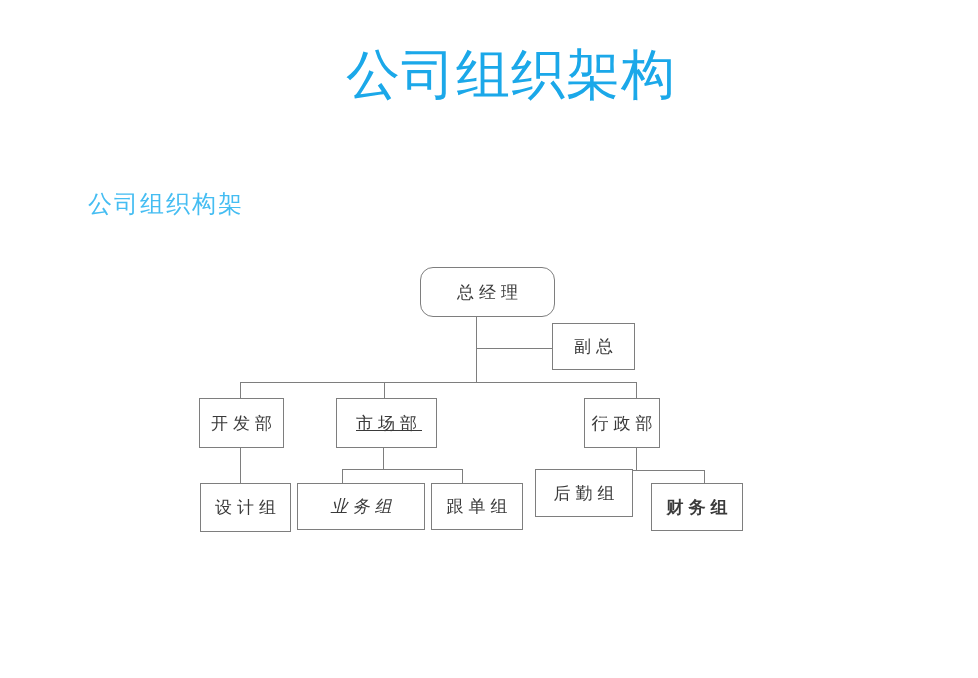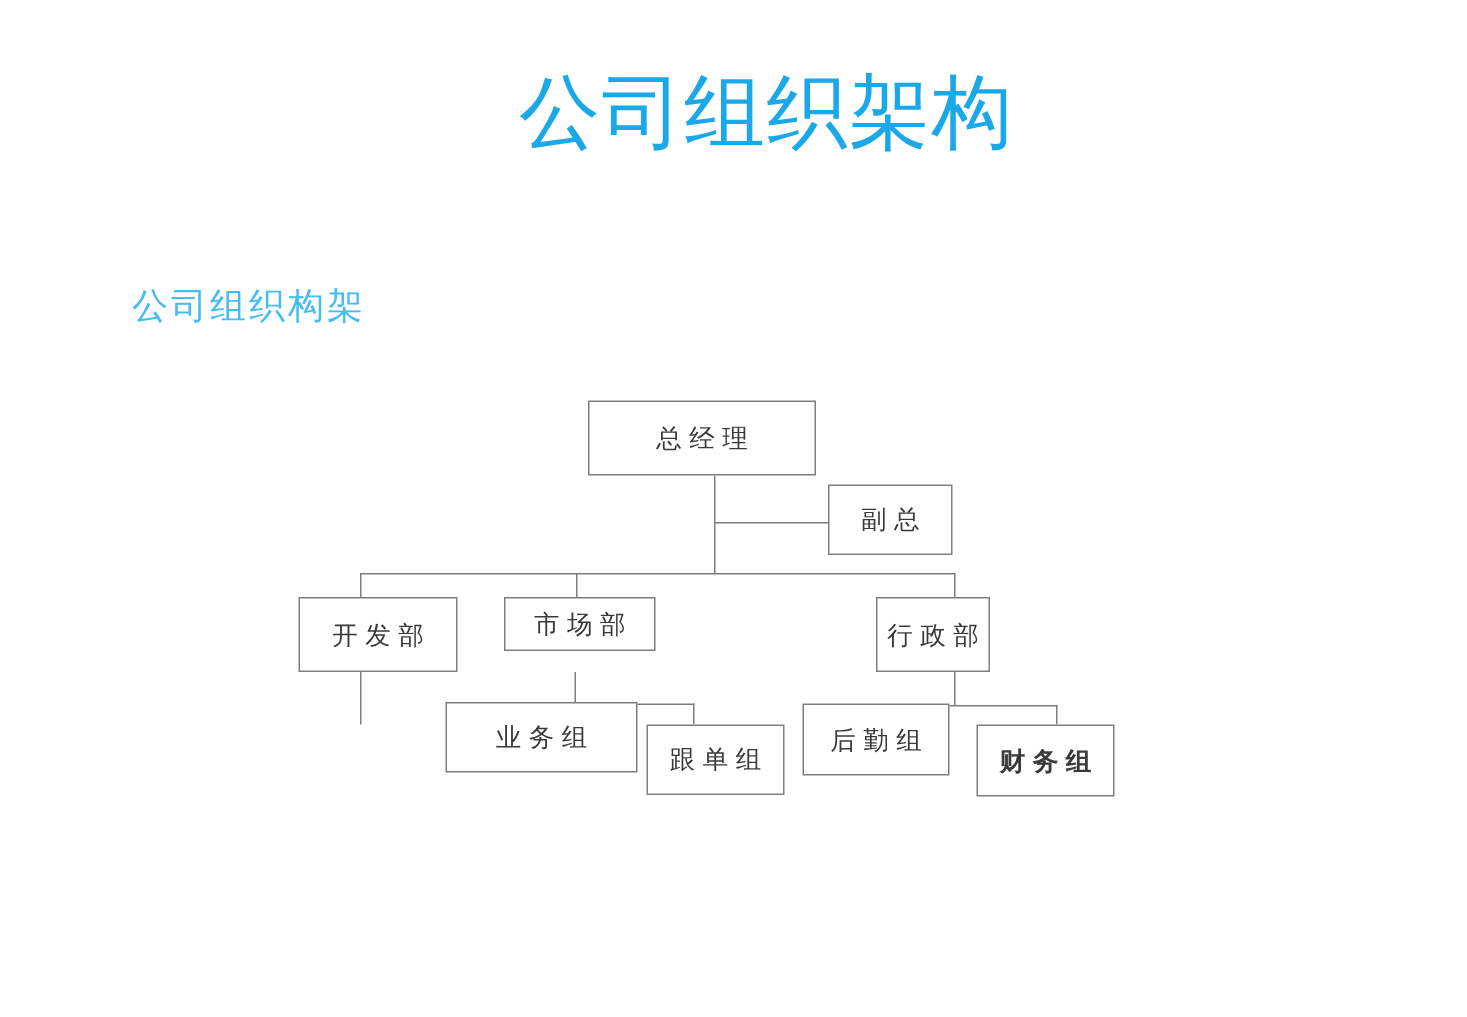--- a/index.html
+++ b/index.html
@@ -30,27 +30,27 @@
   .chart{position:absolute;left:0;top:0;width:978px;height:678px;}
   .node{
     position:absolute;background:var(--c-bg);
     border:1px solid var(--c-line);
     display:flex;align-items:center;justify-content:center;
     font-size:17px;color:var(--c-text);
     letter-spacing:5px;text-indent:5px;white-space:nowrap;
   }
   .line{position:absolute;background:var(--c-line);}
   
-  #n-gm    {left:392px;top:267px;width:152px;height:50px;}
+  #n-gm    {left:420px;top:267px;width:135px;height:50px;border-radius:13px;}
   #n-vice  {left:552px;top:323px;width:83px;height:47px;}
-  #n-dev   {left:199px;top:398px;width:106px;height:50px;}
-  #n-mkt   {left:336px;top:398px;width:101px;height:36px;}
+  #n-dev   {left:199px;top:398px;width:85px;height:50px;}
+  #n-mkt   {left:336px;top:398px;width:101px;height:50px;text-decoration:underline;}
   #n-adm   {left:584px;top:398px;width:76px;height:50px;}
   #n-design{left:200px;top:483px;width:91px;height:49px;}
-  #n-biz   {left:297px;top:468px;width:128px;height:47px;}
+  #n-biz   {left:297px;top:483px;width:128px;height:47px;font-style:italic;}
   #n-order {left:431px;top:483px;width:92px;height:47px;font-family:Liberation Mono, monospace;}
   #n-logi  {left:535px;top:469px;width:98px;height:48px;}
   #n-fin   {left:651px;top:483px;width:92px;height:48px;font-weight:bold;}
   
   #l-gm-drop   {left:476px;top:317px;width:1px;height:66px;}
   #l-vice-h    {left:476px;top:348px;width:76px;height:1px;}
   #l-main-bar  {left:240px;top:382px;width:397px;height:1px;}
   #l-dev-drop  {left:240px;top:382px;width:1px;height:16px;}
   #l-mkt-drop  {left:384px;top:382px;width:1px;height:16px;}
   #l-adm-drop  {left:636px;top:382px;width:1px;height:16px;}
@@ -88,19 +88,20 @@
     <div class="line" id="l-adm-stem"></div>
     <div class="line" id="l-adm-bar"></div>
     <div class="line" id="l-logi-drop"></div>
     <div class="line" id="l-fin-drop"></div>
 
     <div class="node" id="n-gm">总经理</div>
     <div class="node" id="n-vice">副总</div>
     <div class="node" id="n-dev">开发部</div>
     <div class="node" id="n-mkt">市场部</div>
     <div class="node" id="n-adm">行政部</div>
+    <div class="node" id="n-design">设计组</div>
     <div class="node" id="n-biz">业务组</div>
     <div class="node" id="n-order">跟单组</div>
     <div class="node" id="n-logi">后勤组</div>
     <div class="node" id="n-fin">财务组</div>
 
   </div>
 </div>
 
 </body></html>

